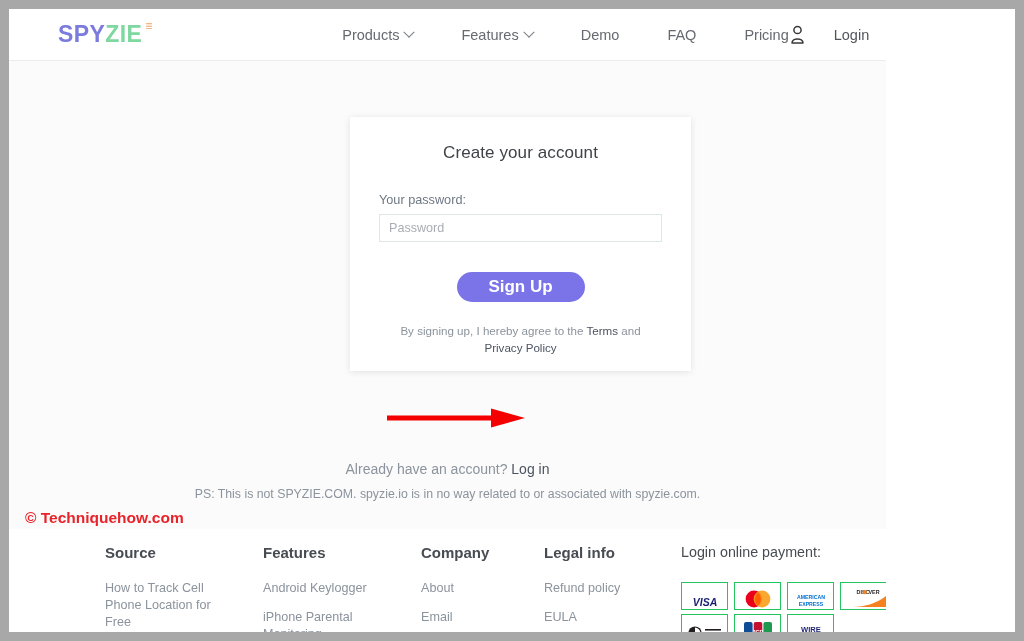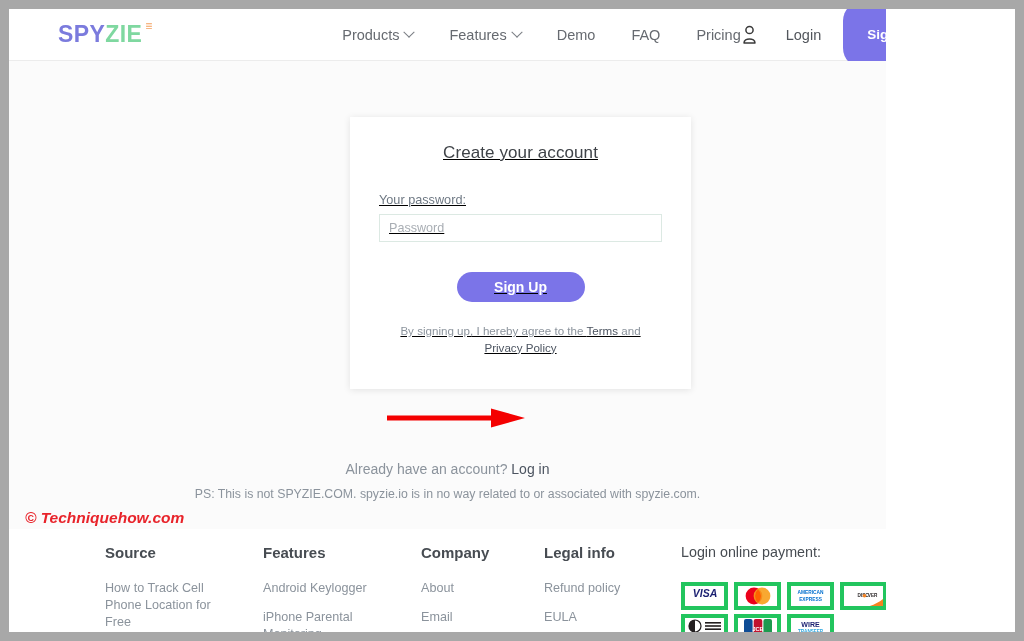--- a/index.html
+++ b/index.html
@@ -59,21 +59,21 @@
     right: -9px;
     color: #f4a261;
     font-size: 12px;
     font-weight: bold;
     letter-spacing: -1px;
   }
 
   .nav {
     display: flex;
     align-items: center;
-    gap: 36px;
+    gap: 48px;
     margin-left: 200px;
   }
   .nav-item {
     font-size: 14.5px;
     color: #666a70;
     cursor: pointer;
     display: flex;
     align-items: center;
     gap: 6px;
     white-space: nowrap;
@@ -122,22 +122,21 @@
     height: 440px;
   }
 
   .card {
     position: absolute;
     left: 341px;
     top: 56px;
     width: 341px;
     background: #ffffff;
     box-shadow: 0 1px 7px rgba(0,0,0,0.10);
-    padding: 26px 29px 32px 29px;
-    text-decoration: underline;
+    padding: 26px 29px 14px 29px;
   }
 
   .card-title {
     text-align: center;
     font-size: 17px;
     color: #3f4348;
     margin-bottom: 30px;
     letter-spacing: 0.1px;
   }
 
@@ -168,21 +167,21 @@
     display: flex;
     justify-content: center;
   }
   .submit-btn {
     background: #7b74e8;
     color: #ffffff;
     border: none;
     border-radius: 19px;
     width: 128px;
     height: 30px;
-    font-size: 14px;
+    font-size: 17px;
     font-weight: bold;
     cursor: pointer;
     font-family: "Liberation Sans", sans-serif;
   }
 
   .terms {
     margin-top: 21px;
     text-align: center;
     font-size: 11.6px;
     color: #8b939c;
@@ -218,21 +217,20 @@
   
   .watermark {
     position: absolute;
     left: 16px;
     top: 500px;
     color: #e8232a;
     font-size: 15.5px;
     font-weight: bold;
     font-family: "Liberation Sans", sans-serif;
     white-space: nowrap;
-    font-style: italic;
   }
 
   
   .footer {
     position: absolute;
     left: 0;
     top: 520px;
     width: 1006px;
     background: #ffffff;
     padding: 15px 0 0 0;
@@ -267,23 +265,23 @@
   }
   .payment-grid {
     display: grid;
     grid-template-columns: repeat(4, 47px);
     grid-gap: 4px 6px;
   }
   .pay-card {
     width: 47px;
     height: 28px;
     background: #ffffff;
-    border: 4px solid #22c55e;
-    display: flex;
-    align-items: flex-start;
+    border: 1px solid #22c55e;
+    display: flex;
+    align-items: flex-end;
     justify-content: center;
     overflow: hidden;
     text-decoration: underline;
   }
   .pay-card svg { display: block; }
 </style>
 </head>
 <body>
 
 <div class="screenshot-frame">

